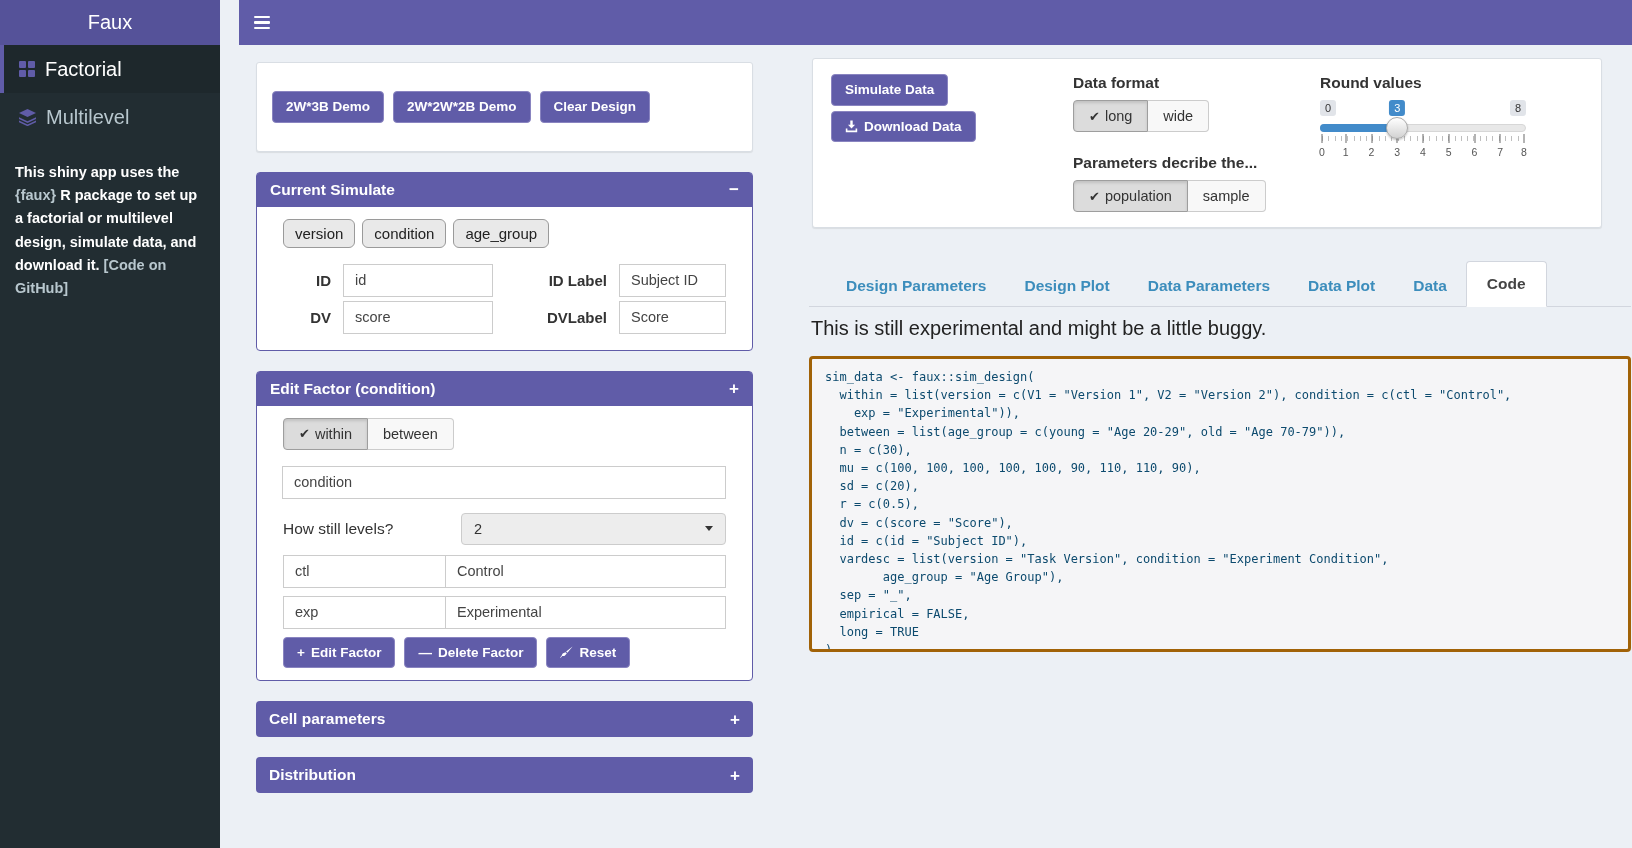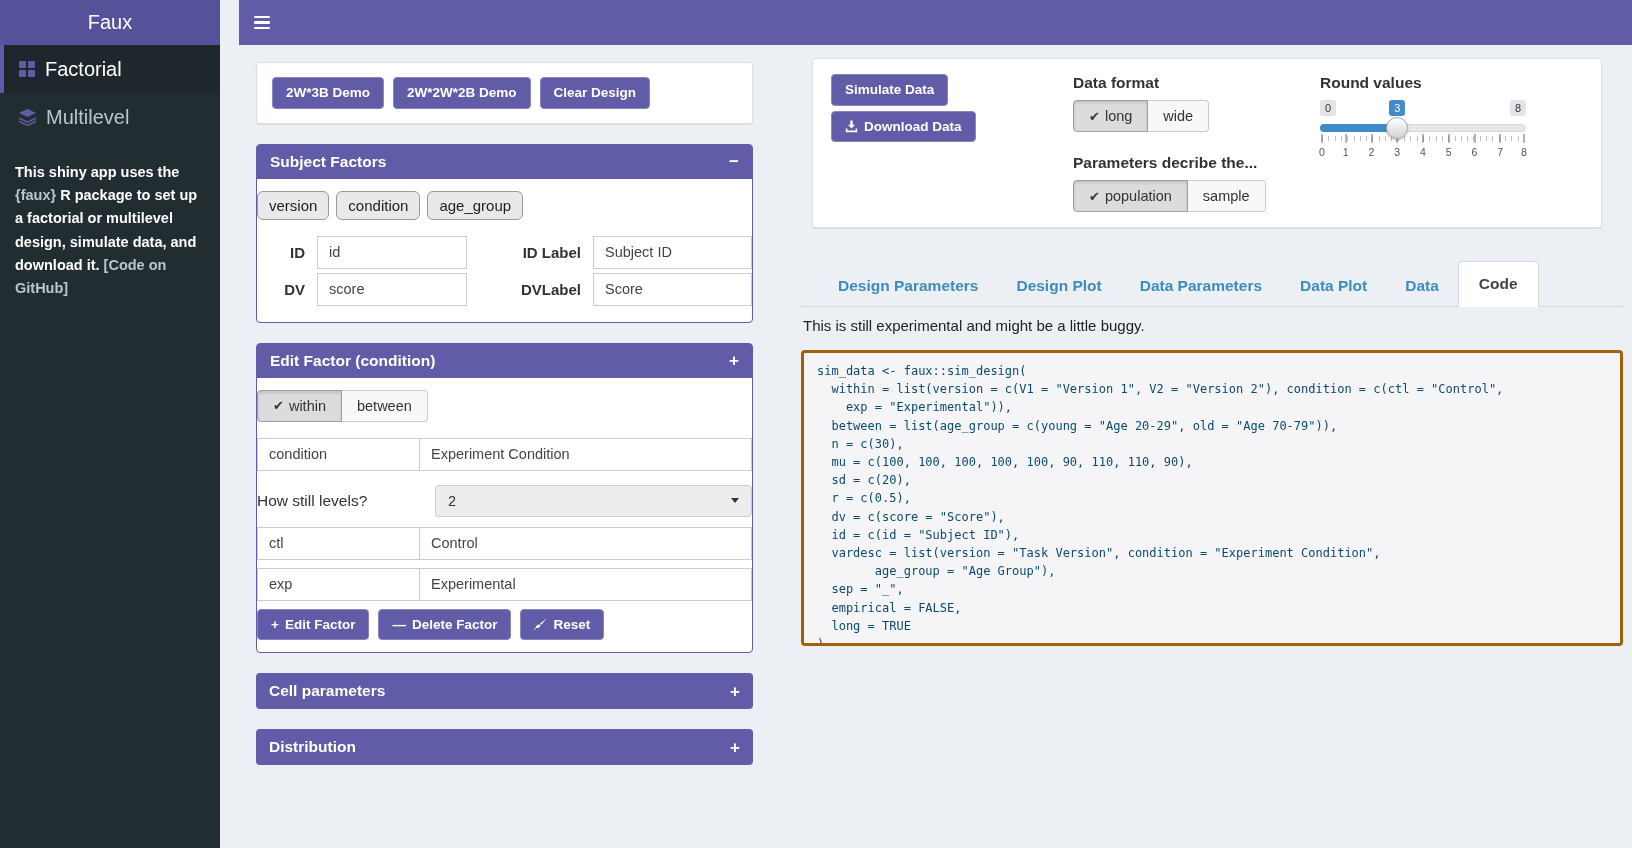--- a/index.html
+++ b/index.html
@@ -26,29 +26,29 @@
   
   .main { position:absolute; top:45px; left:220px; width:1412px; height:803px; }
   .col-left  { position:absolute; left:36px;  top:17px; width:497px; }
   .col-right { position:absolute; left:575px; top:13px; width:828px; }
 
   .white-box { background:#fff; border:1px solid #d9dee4; border-radius:3px; box-shadow:0 1px 1px rgba(0,0,0,.08); }
 
   .btn { display:inline-flex; align-items:center; gap:6px; background:#605ca8; color:#fff; border:1px solid #8984c0; border-radius:4px; font-weight:700; font-size:13.5px; padding:8px 13px; cursor:pointer; line-height:1; }
 
   
-  .demo-box { padding:14px 15px; display:flex; gap:9px; }
+  .demo-box { padding:28px 15px; display:flex; gap:9px; }
 
   
   .panel { margin-top:20px; background:#fff; border:1px solid #605ca8; border-radius:4px; }
   .panel-header { background:#605ca8; color:#fff; font-weight:700; font-size:15.5px; padding:8px 13px; display:flex; align-items:center; border-radius:2px 2px 0 0; cursor:pointer; }
   .panel-header .sp { flex:1; }
   .collapse-glyph { font-size:17px; font-weight:700; cursor:pointer; line-height:1; }
   .panel-solo { margin-top:20px; background:#605ca8; color:#fff; font-weight:700; font-size:15.5px; padding:9px 13px; display:flex; align-items:center; border-radius:4px; cursor:pointer;gap:45px; }
-  .panel-body { padding:12px 0; }
+  .panel-body { padding:12px 26px; }
 
   .tag-row { display:flex; gap:7px; margin-bottom:16px; }
   .tag { background:#e9e9e9; border:1px solid #9a9a9a; border-radius:6px; padding:5px 11px; font-size:15px; color:#222; cursor:pointer; }
 
   .cf-grid { display:grid; grid-template-columns:48px 150px 102px 1fr; column-gap:12px; row-gap:4px; align-items:center; padding:0 0 4px 0; }
   .cf-grid label { text-align:right; font-weight:700; font-size:15px; }
   input.ctl { width:100%; height:33px; border:1px solid #ccc; background:#fff; font-family:inherit; font-size:14.5px; color:#444; padding:6px 11px; border-radius:0; outline:none; }
 
   
   .toggle-group { display:inline-flex; margin-bottom:16px; }
@@ -84,25 +84,25 @@
   .irs-badge.val { background:#428bca; color:#fff; transform:translateX(-50%); }
   .irs-track { position:absolute; top:24px; left:0; width:206px; height:8px; background:#e8e8e8; border:1px solid #d7d7d7; border-radius:4px; cursor:pointer; }
   .irs-fill { position:absolute; top:24px; left:0; width:37.5%; height:8px; background:#428bca; border-radius:4px 0 0 4px; }
   .irs-handle { position:absolute; top:17px; left:37.5%; transform:translateX(-50%); width:22px; height:22px; border-radius:50%; background:linear-gradient(#fff,#d2d2d2); border:1px solid #aaa; box-shadow:0 1px 2px rgba(0,0,0,.25); cursor:grab; z-index:2; }
   .irs-minor { position:absolute; top:36px; left:2px; width:202px; height:5px;
      background-image:repeating-linear-gradient(to right,#bfbfbf 0,#bfbfbf 1px,transparent 1px,transparent 6.31px); }
   .irs-tick { position:absolute; top:34px; transform:translateX(-50%); width:1px; height:9px; background:#6b6b6b; }
   .irs-ticklab { position:absolute; top:46px; transform:translateX(-50%); font-size:10.5px; color:#555; }
 
   
-  .tabs-wrap { margin-left:6px; width:822px; }
+  .tabs-wrap { margin-left:14px; width:822px; }
   .tabs { display:flex; align-items:flex-end; border-bottom:1px solid #d2d6de; margin-top:32px; padding-left:18px; height:47px; }
   .tab { color:#3c8dbc; font-size:15.5px; font-weight:700; padding:11px 19px; cursor:pointer; }
   .tab.active { background:#fff; color:#444; border:1px solid #d2d6de; border-bottom:1px solid #fff; border-radius:4px 4px 0 0; margin-bottom:-1px; padding:13px 20px; }
-  .note { font-size:15px; margin:10px 0 16px 2px; color:#222; }
+  .note { font-size:20px; margin:10px 0 16px 2px; color:#222; }
   pre.code { background:#f5f5f7; border:3px solid #a16207; border-radius:4px; padding:9px 13px; font-family:"DejaVu Sans Mono", monospace; font-size:12px; line-height:18.2px; color:#0c4a6e; white-space:pre; overflow:hidden; height:296px; }
 
   .check { font-size:13px; }
   .icon-svg { display:block; }
 </style>
 </head>
 <body>
 
 <div class="topbar">
   <div class="logo">
@@ -147,21 +147,21 @@
   <div class="col-left">
 
     <div class="white-box demo-box">
       <button class="btn">2W*3B Demo</button>
       <button class="btn">2W*2W*2B Demo</button>
       <button class="btn">Clear Design</button>
     </div>
 
     <div class="panel">
       <div class="panel-header">
-        <span>Subject Factors</span>
+        <span>Current Simulate</span>
           <span class="sp"></span>
         <span class="collapse-glyph">−</span>
       </div>
       <div class="panel-body">
         <div class="tag-row">
           <button class="tag">version</button>
           <button class="tag">condition</button>
           <button class="tag">age_group</button>
         </div>
         <div class="cf-grid">
@@ -188,21 +188,20 @@
           <span class="toggle-btn on">
             <span class="check">✔</span>
             <span>within</span>
           </span>
           <span class="toggle-btn">
             <span>between</span>
           </span>
         </div>
         <div class="pair-row">
           <input class="ctl" value="condition" style="">
-          <input class="ctl" value="Experiment Condition" style="">
         </div>
         <div class="levels-row">
           <span class="lab">How still levels?</span>
           <div class="select">
             <span>2</span>
             <span class="sp"></span>
               <span class="caret"></span>
           </div>
         </div>
         <div class="pair-row">

